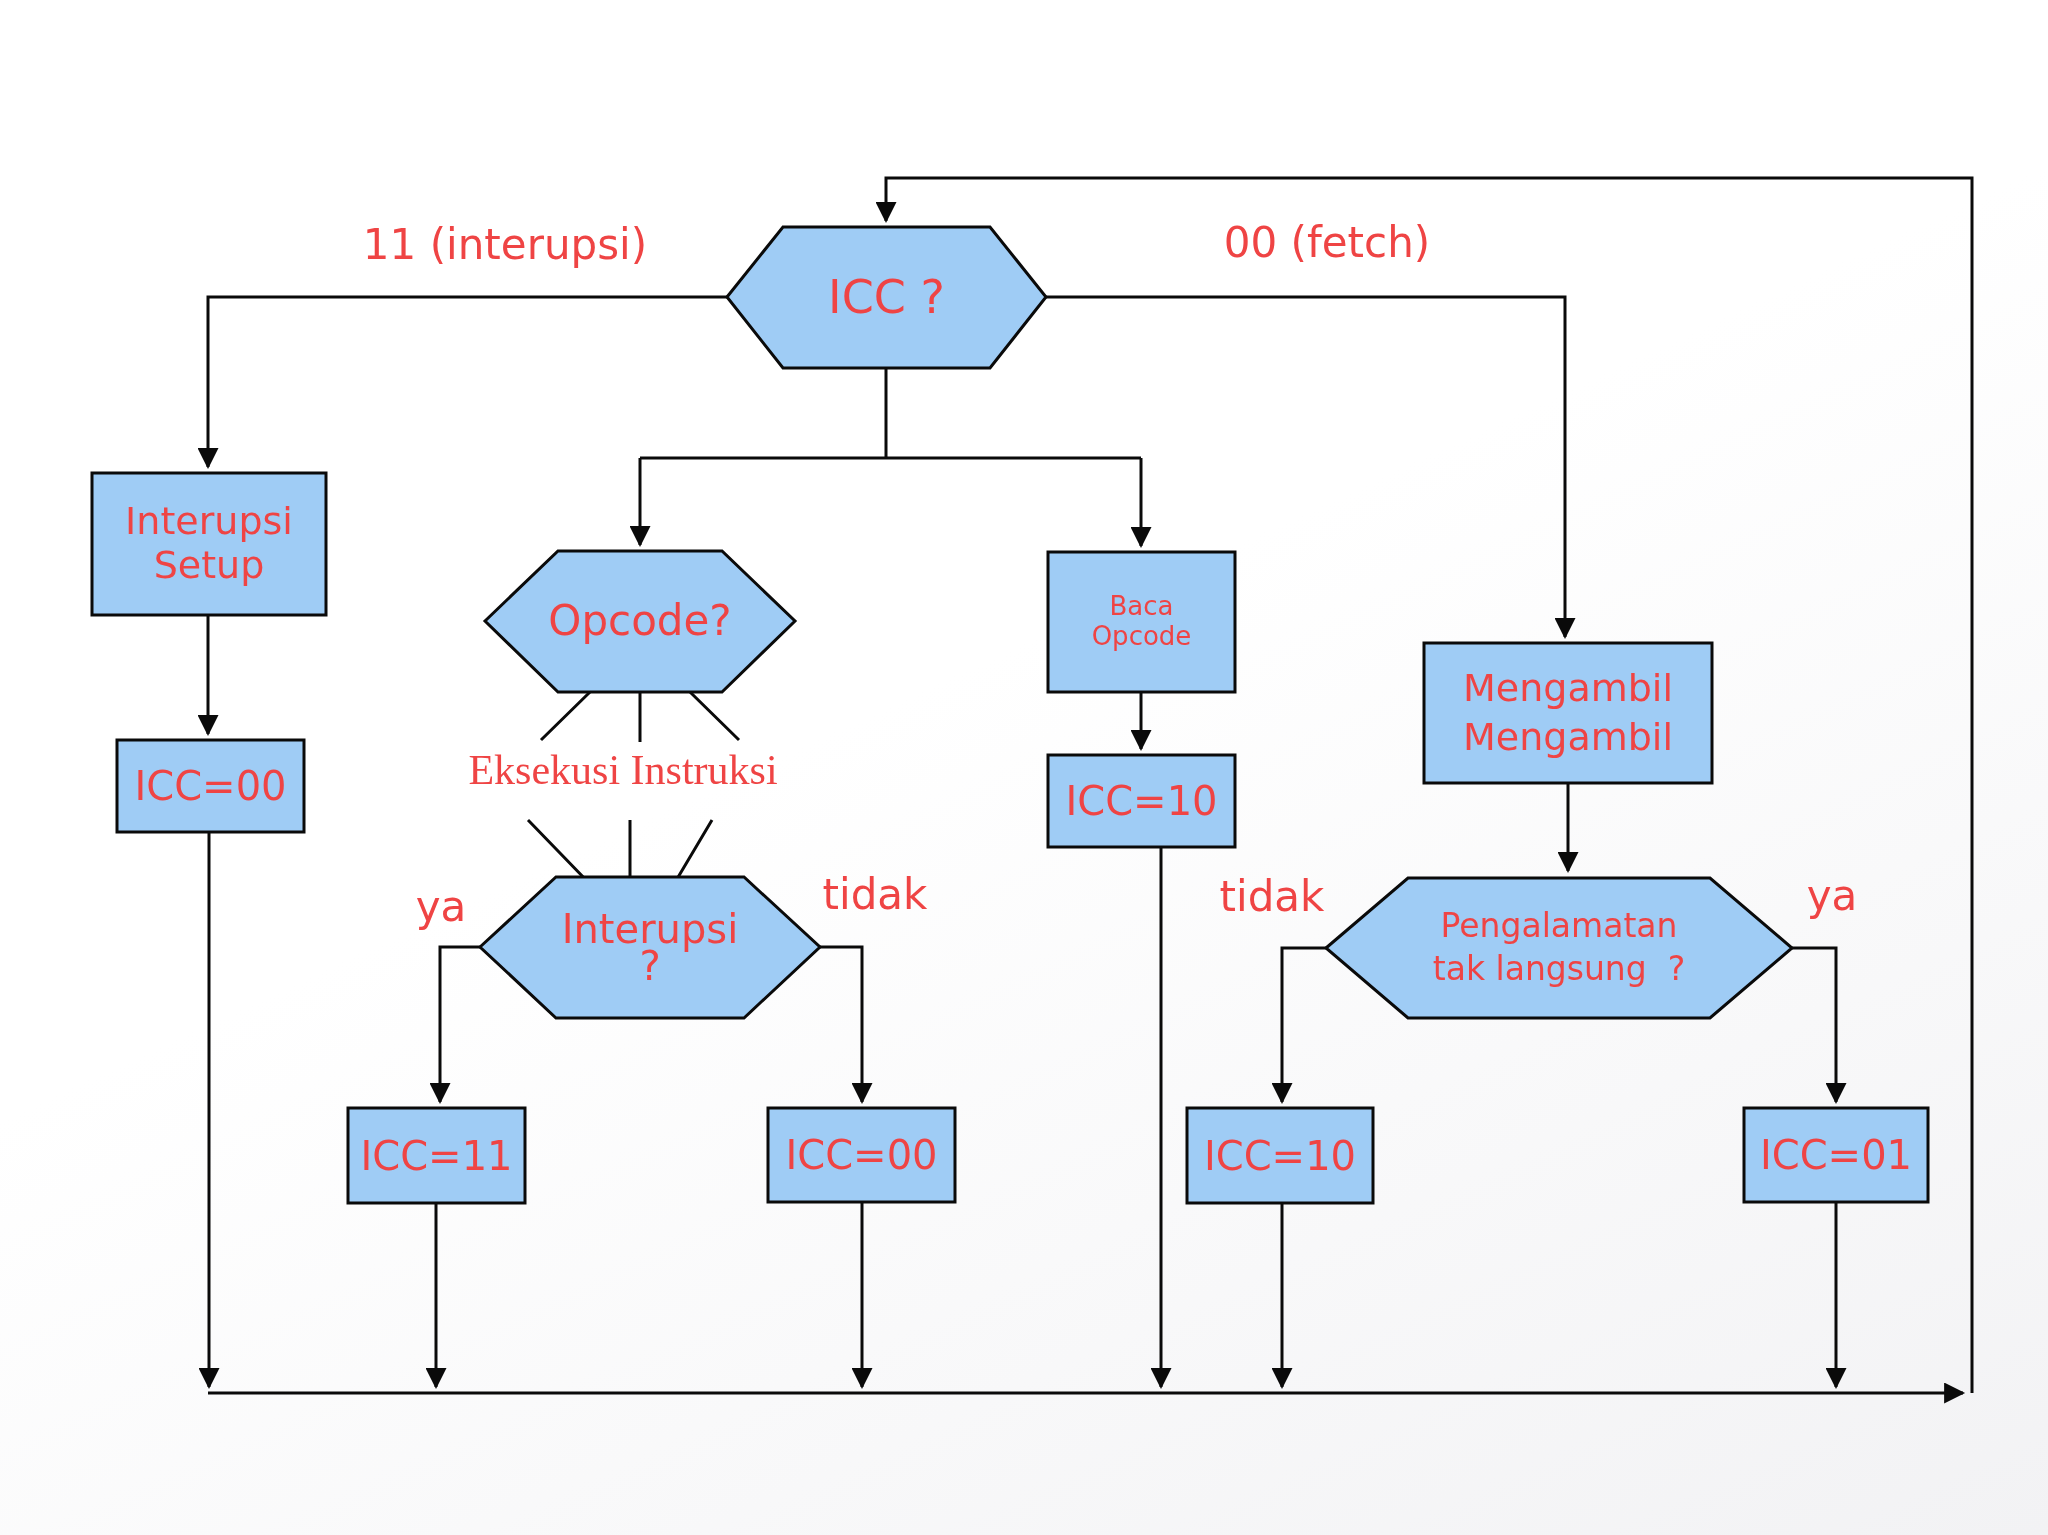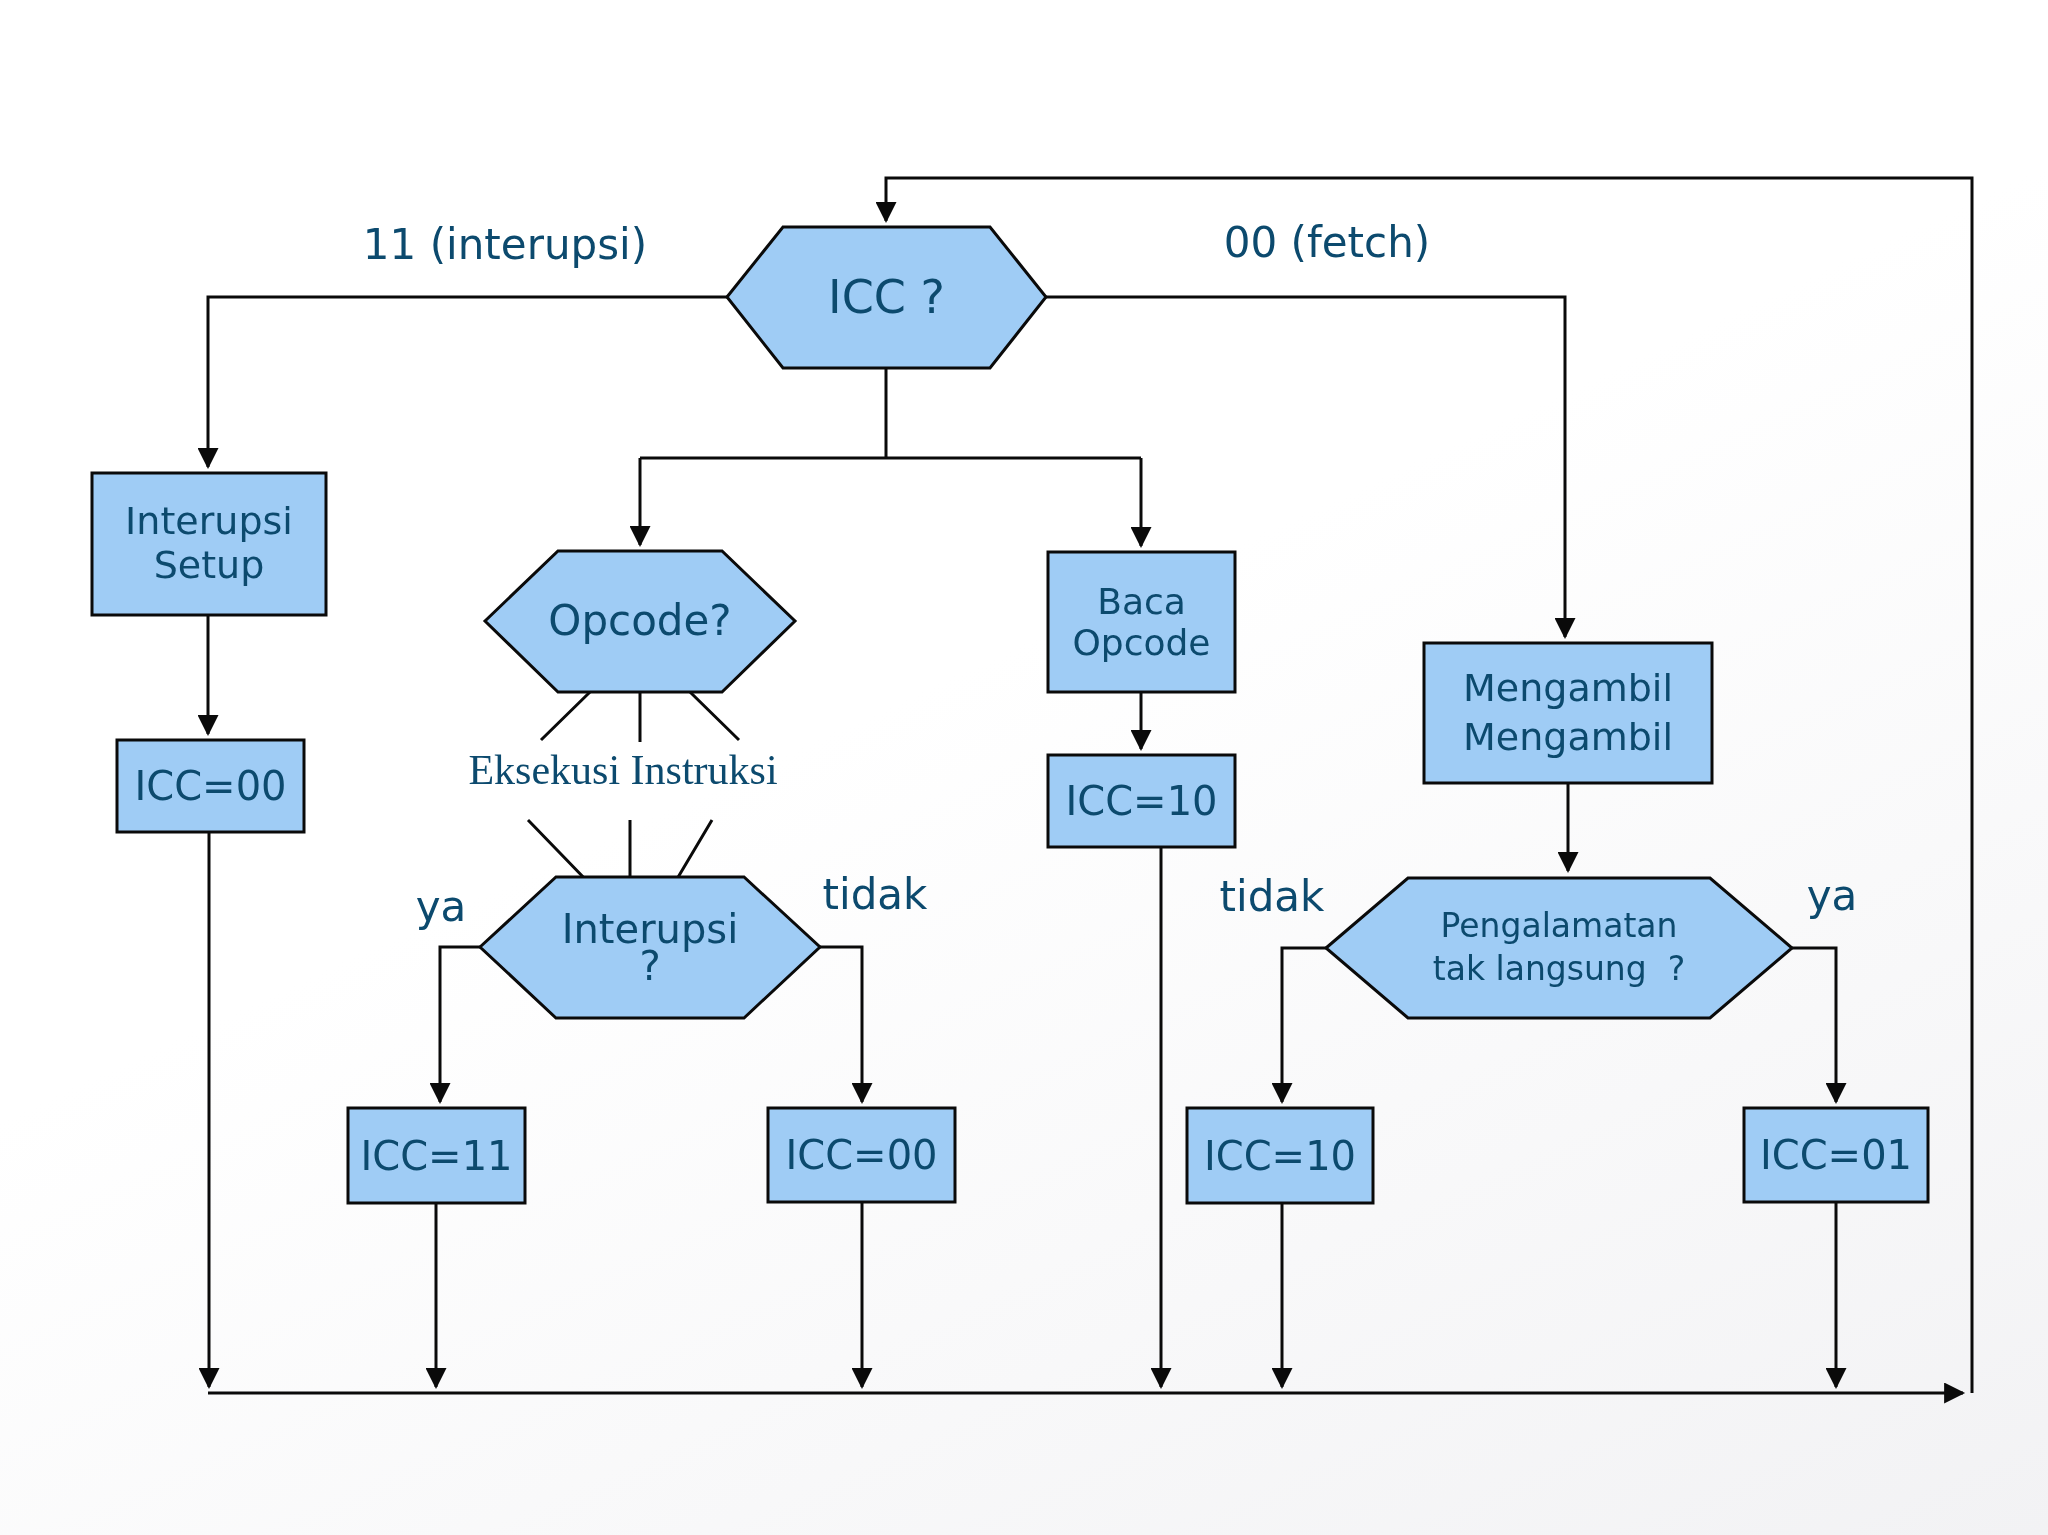--- a/index.html
+++ b/index.html
@@ -15,24 +15,24 @@
     background:linear-gradient(155deg,var(--bg1) 45%,var(--bg2) 100%);
     font-family:"DejaVu Sans","Liberation Sans",sans-serif;
     overflow:hidden;position:relative;
   }
   #stage{position:absolute;left:0;top:0;width:2048px;height:1535px;}
   svg#wires{position:absolute;left:0;top:0;}
   .node{fill:var(--node-fill);stroke:var(--node-stroke);stroke-width:3;}
   .wire{stroke:var(--line);stroke-width:3;fill:none;}
   .lbl{
     position:absolute;display:flex;align-items:center;justify-content:center;
-    text-align:center;color:#0c4a6e;line-height:1.15;white-space:pre;
+    text-align:center;color:#ef4444;line-height:1.15;white-space:pre;
   }
   .fs46{font-size:46px;} .fs42{font-size:42px;} .fs40{font-size:40px;}
-  .fs38{font-size:38px;} .fs36{font-size:36px;text-align:right;} .fs33{font-size:33px;}
+  .fs38{font-size:38px;} .fs36{font-size:26px;text-align:right;} .fs33{font-size:33px;}
   .tight{line-height:0.92;}
   .col{flex-direction:column;}
 </style>
 </head>
 <body>
 
 <div id="stage">
 
   <svg id="wires" width="2048" height="1535" viewBox="0 0 2048 1535">
     <defs>

